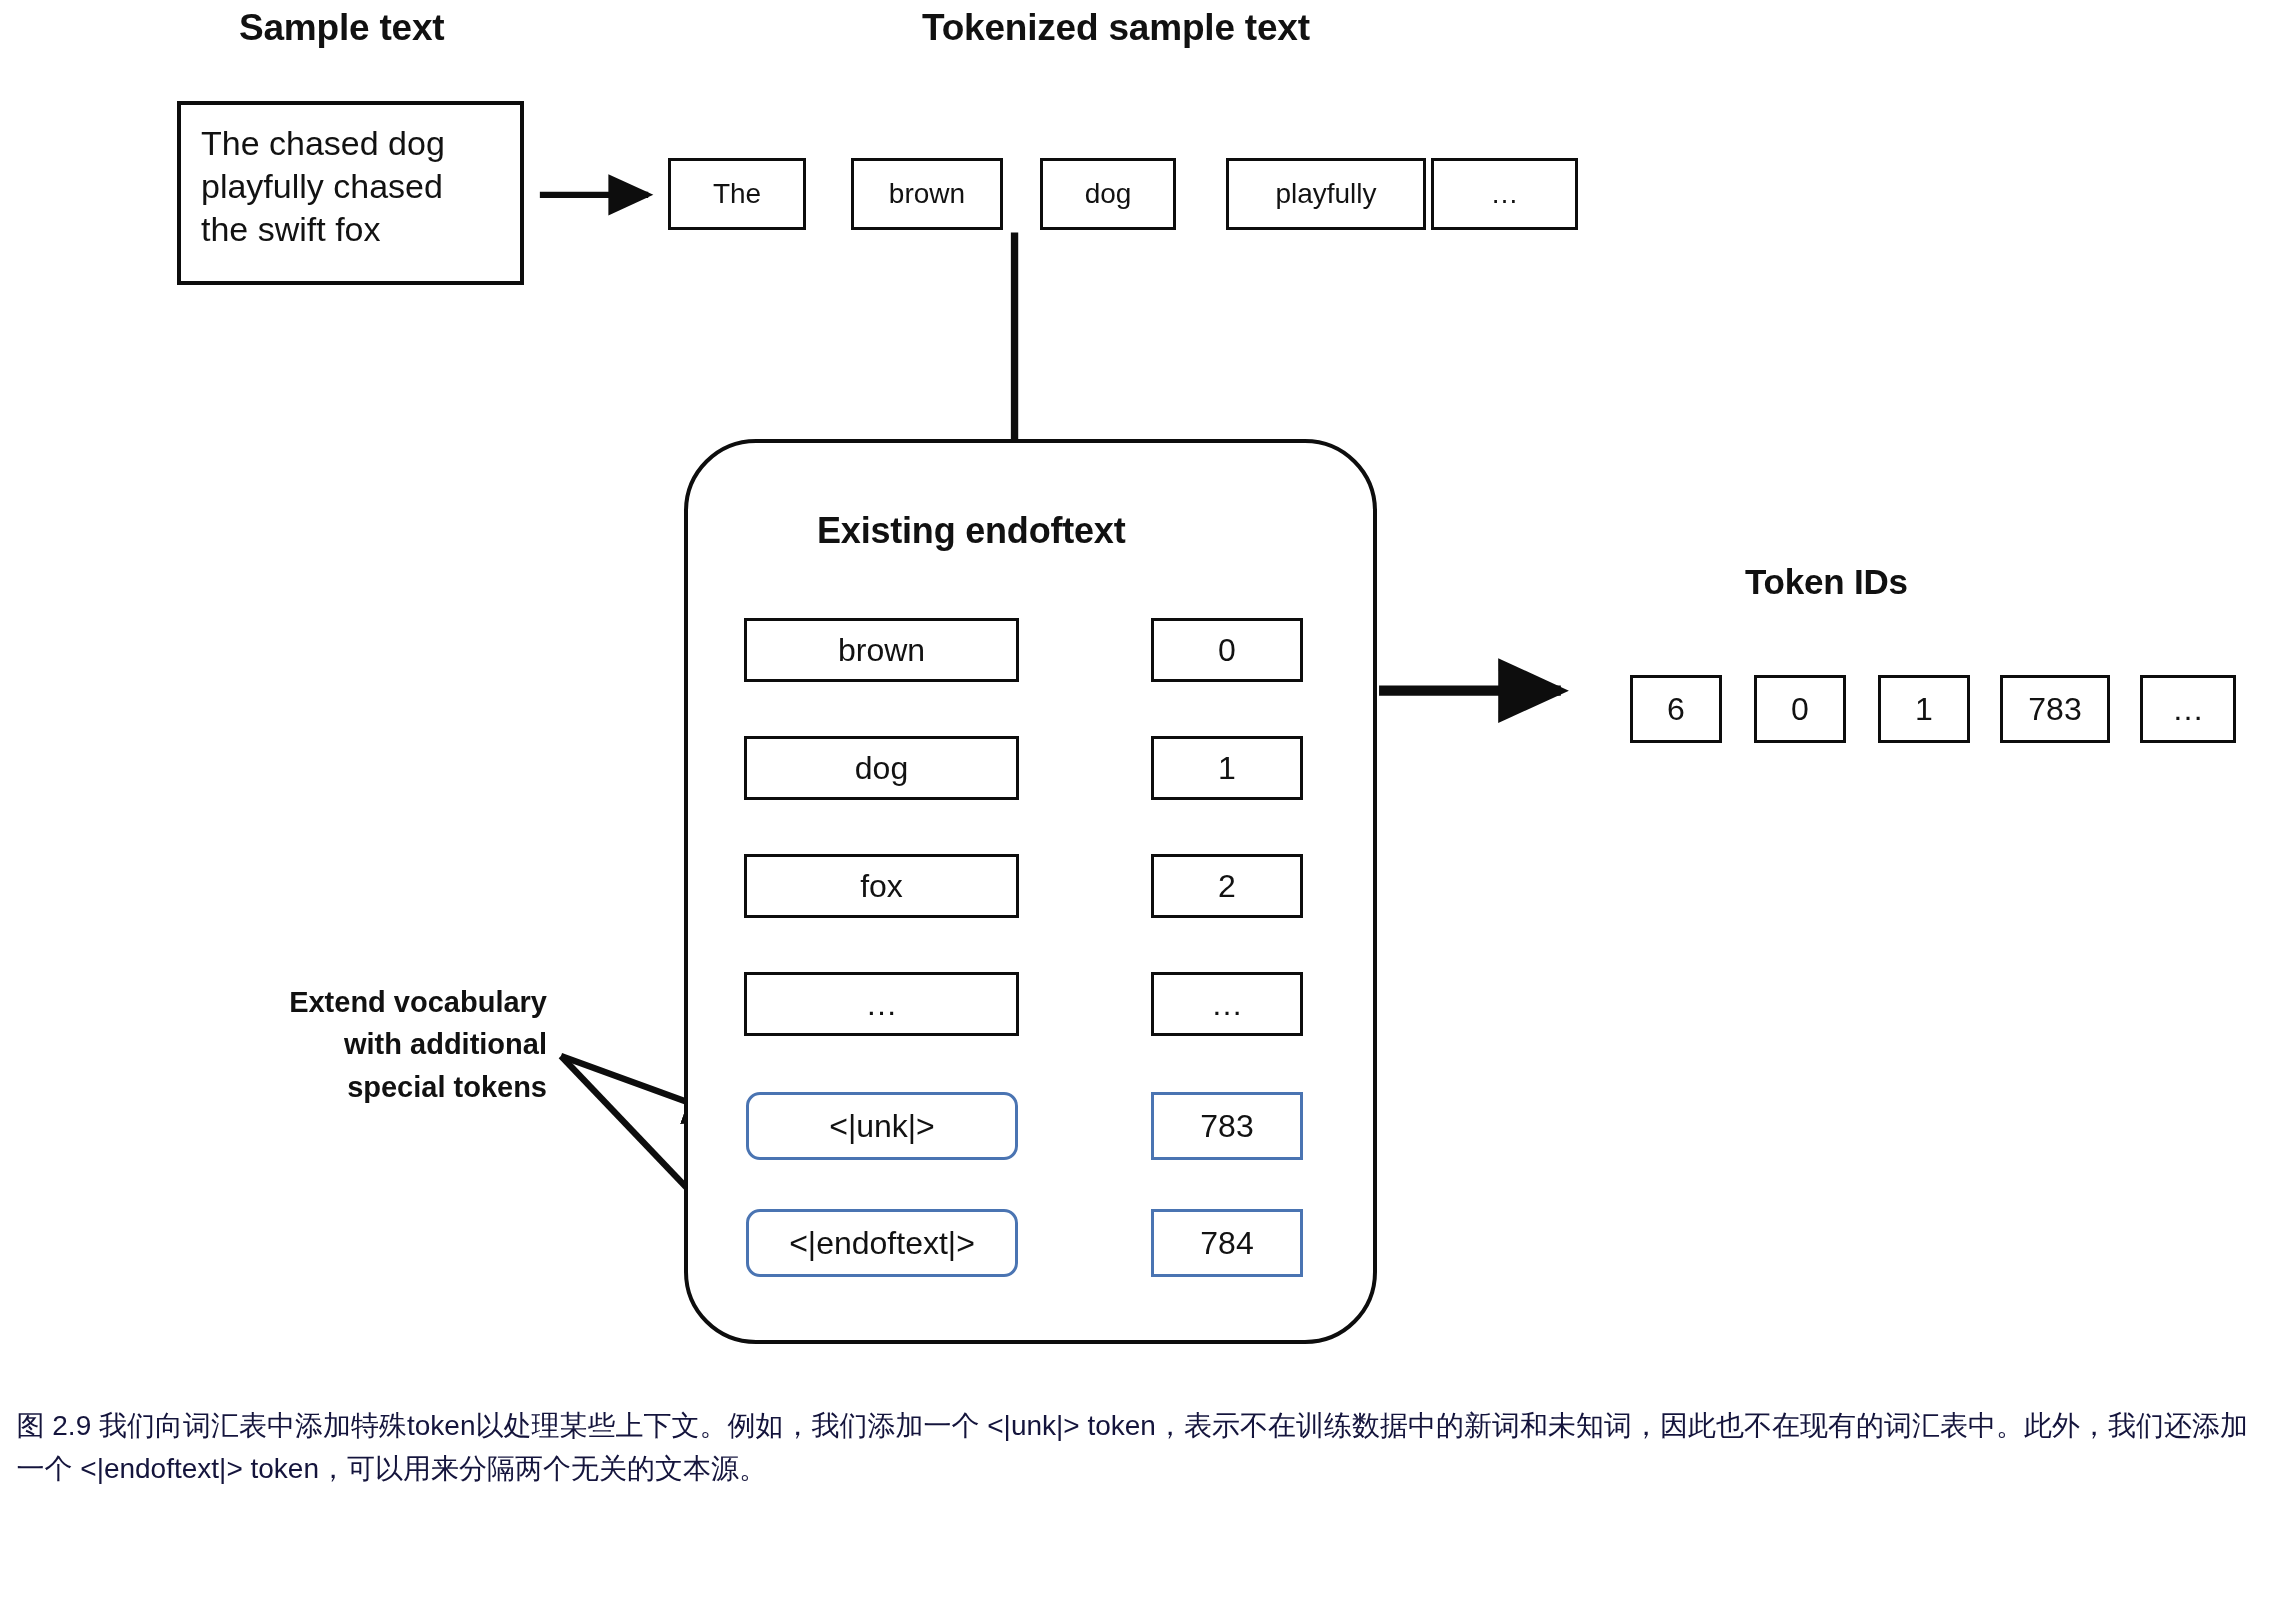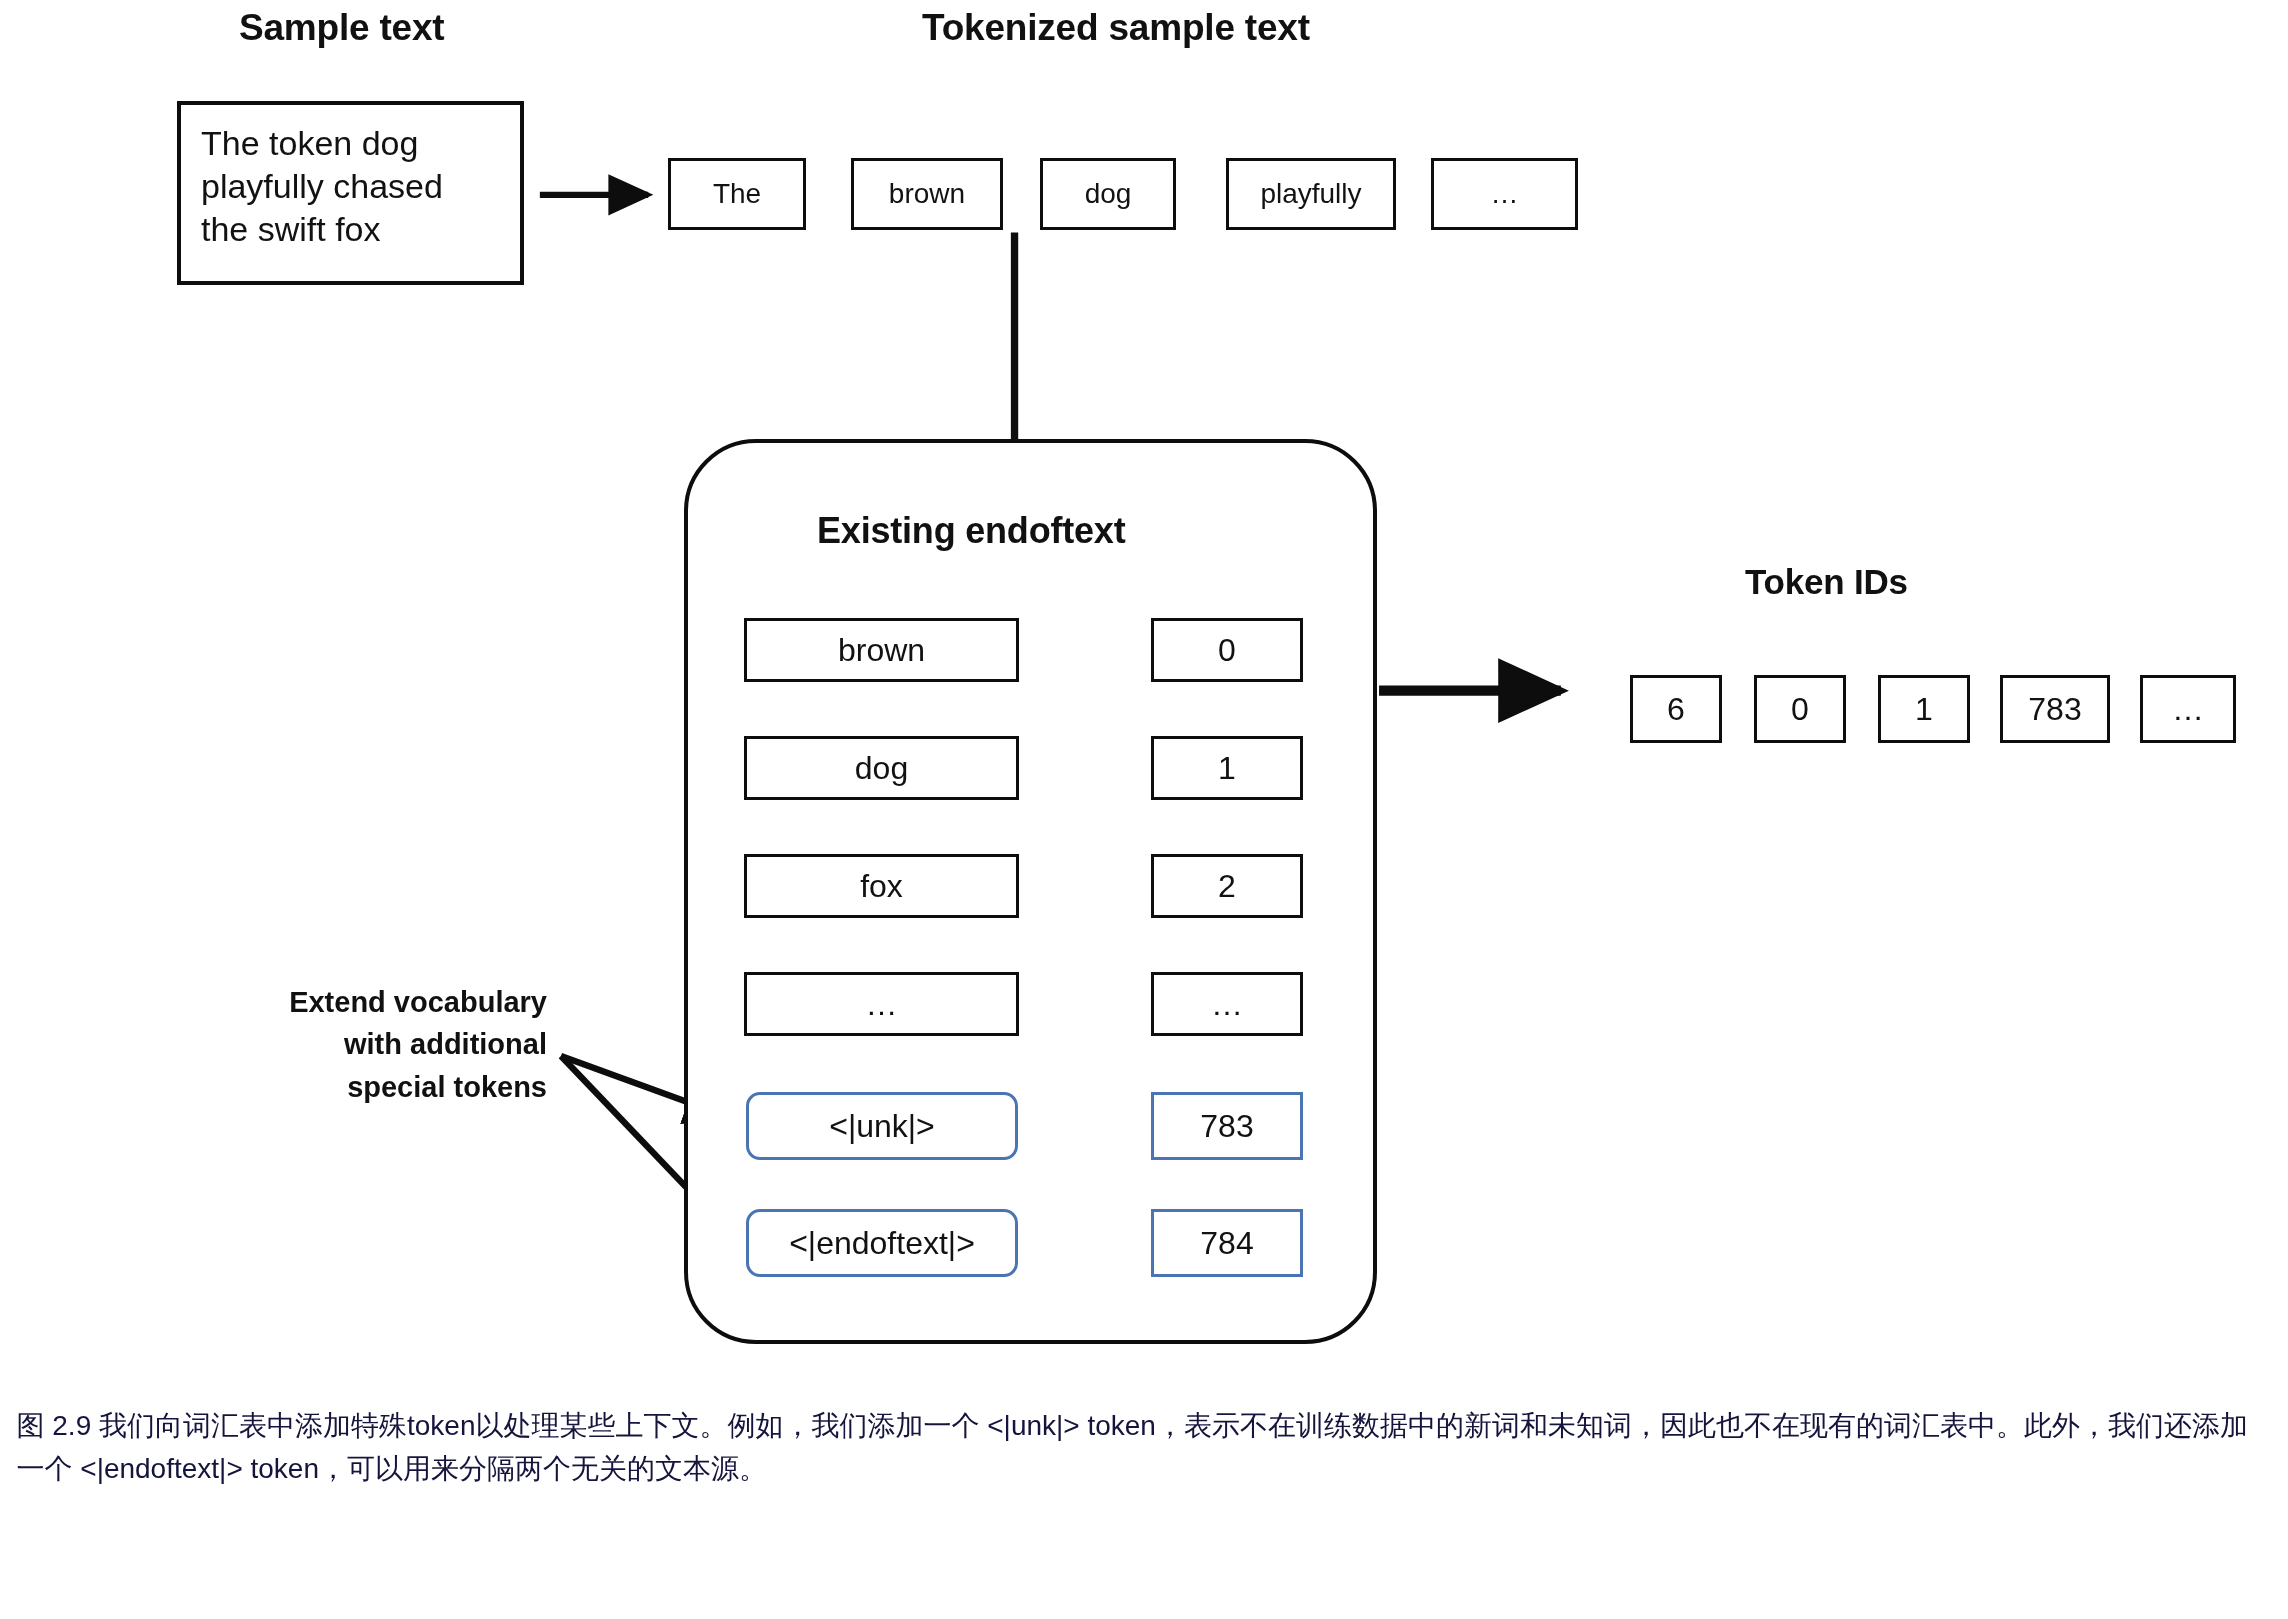--- a/index.html
+++ b/index.html
@@ -192,30 +192,30 @@
       <line x1="611" y1="1150" x2="798" y2="1218" stroke="#0d0d0d" stroke-width="7" marker-end="url(#ah-black-thin)"></line>
       <line x1="611" y1="1150" x2="800" y2="1348" stroke="#0d0d0d" stroke-width="7" marker-end="url(#ah-black-thin)"></line>
     </g>
   </svg>
 
   <div class="heading" id="sample-text-heading">Sample text</div>
   <div class="heading" id="tokenized-heading">Tokenized sample text</div>
   <div class="heading" id="token-ids-heading">Token IDs</div>
 
   <div class="node" id="sample-text-box">
-    <div>The token dog</div>
+    <div>The chased dog</div>
     <div>playfully chased</div>
     <div>the swift fox</div>
   </div>
 
   <div id="token-row">
       <div class="node token-box" style="left: 668px; width: 138px;">The</div>
       <div class="node token-box" style="left: 851px; width: 152px;">brown</div>
       <div class="node token-box" style="left: 1040px; width: 136px;">dog</div>
-      <div class="node token-box" style="left: 1226px; width: 170px;">playfully</div>
+      <div class="node token-box" style="left: 1226px; width: 200px;">playfully</div>
       <div class="node token-box" style="left: 1431px; width: 147px;">…</div>
     </div>
 
   <div class="node" id="vocab-container"></div>
   <div class="heading" id="vocab-heading">Existing endoftext</div>
   <div id="vocab-rows">
       <div class="node vocab-word" style="top: 618px;">brown</div>
       <div class="node vocab-id" style="top: 618px;">0</div>
       <div class="node vocab-word" style="top: 736px;">dog</div>
       <div class="node vocab-id" style="top: 736px;">1</div>

